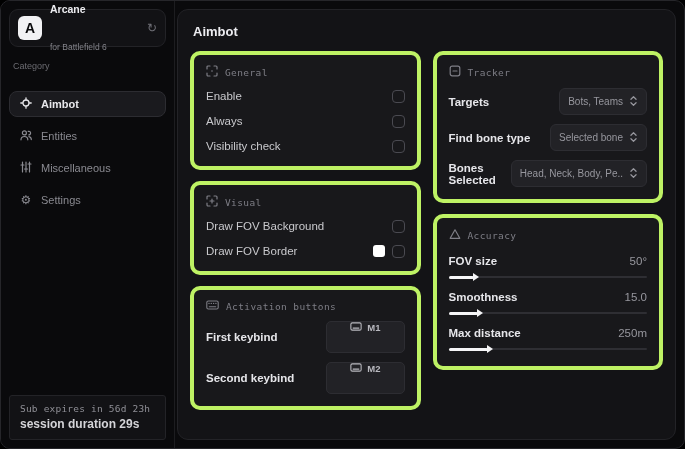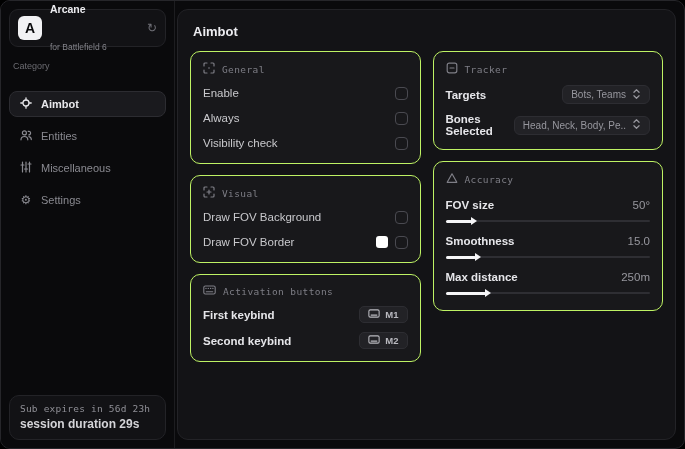--- a/index.html
+++ b/index.html
@@ -40,40 +40,40 @@
     color:#8a8a91; font-size:11px; border:1px solid transparent; cursor:pointer;
   }
   .nav-item.selected{
     background:#1a1a1e; border-color:#2c2c31; color:#e8e8ec; font-weight:bold;
   }
   .nav-item svg{ flex:0 0 auto; }
   .nav-gear{ font-size:12px; line-height:1; width:12px; text-align:center; }
 
   .side-spacer{ flex:1; }
   .sub-box{
-    background:#121215; border:1px solid #232327; border-radius:10px;
+    background:#121215; border:1px solid #232327; border-radius:3px;
     padding:7px 10px 8px 10px;
   }
   .sub-line1{ font-family:"DejaVu Sans Mono", monospace; font-size:9.5px; color:#8f8f96; letter-spacing:0.2px; }
   .sub-line2{ font-size:12px; font-weight:bold; color:#d4d4d8; margin-top:3px; }
 
   
   .main-wrap{ flex:1; padding:8px 8px 8px 2px; }
   .main-panel{
     width:100%; height:100%; background:#131316;
     border:1px solid #232327; border-radius:11px;
     padding:12px 12px; display:flex; flex-direction:column;
   }
   .page-title{ color:#ececf0; font-size:13px; font-weight:bold; margin:2px 0 12px 3px; }
 
   .columns{ display:flex; gap:12px; align-items:flex-start; }
   .col{ flex:1; display:flex; flex-direction:column; gap:11px; min-width:0; }
 
   .card{
-    background:#18181b; border:1px solid #bef264; border-radius:10px;
+    background:#18181b; border:4px solid #bef264; border-radius:10px;
     padding:10px 12px 12px 12px;
   }
   .card-header{
     display:flex; align-items:center; gap:7px;
     font-family:"DejaVu Sans Mono", monospace; font-size:9.5px;
     color:#7e7e86; letter-spacing:0.4px; margin-bottom:4px;
   }
   .card-header svg{ flex:0 0 auto; }
 
   .row{
@@ -84,28 +84,28 @@
   .row-label.strong{ color:#e6e6ea; font-weight:bold; font-size:11.5px; }
   .row-controls{ display:flex; align-items:center; gap:7px; }
 
   .checkbox{
     width:13px; height:13px; border:1.5px solid #4a4a51; border-radius:4px;
     background:transparent; cursor:pointer;
   }
   .swatch{ width:12px; height:12px; border-radius:3px; cursor:pointer; }
 
   .key-pill{
-    display:flex; align-items:center; gap:5px; height:17px; padding:0 8px;
+    display:flex; align-items:flex-start; gap:5px; height:32px; padding:0 23px;
     background:#222226; border:1px solid #2d2d32; border-radius:5px;
     color:#b9b9bf; font-size:9.5px; font-weight:bold; cursor:pointer;
   }
   .key-pill svg{ flex:0 0 auto; }
 
   .select-pill{
-    display:flex; align-items:center; gap:6px; height:19px; padding:0 8px;
+    display:flex; align-items:center; gap:6px; height:27px; padding:0 8px;
     background:#222226; border:1px solid #2d2d32; border-radius:6px;
     color:#97979e; font-size:10px; cursor:pointer; white-space:nowrap;
   }
 
   
   .slider-group{ margin-top:13px; }
   .slider-head{ display:flex; justify-content:space-between; align-items:center; }
   .slider-value{ color:#97979e; font-size:11.5px; }
   .slider-track{
     position:relative; height:2px; background:#2e2e33; border-radius:2px;
@@ -271,20 +271,29 @@
             <div class="row">
               <span class="row-label strong">Targets</span>
               <span class="select-pill">
                 <span>Bots, Teams</span>
                 <span><svg width="9" height="12" viewBox="0 0 10 14" fill="none" stroke="currentColor" stroke-width="1.4" stroke-linecap="round" stroke-linejoin="round">
                       <path d="M2 5l3-3 3 3M2 9l3 3 3-3"></path>
                     </svg></span>
               </span>
             </div>
             <div class="row">
+              <span class="row-label strong">Find bone type</span>
+              <span class="select-pill">
+                <span>Selected bone</span>
+                <span><svg width="9" height="12" viewBox="0 0 10 14" fill="none" stroke="currentColor" stroke-width="1.4" stroke-linecap="round" stroke-linejoin="round">
+                      <path d="M2 5l3-3 3 3M2 9l3 3 3-3"></path>
+                    </svg></span>
+              </span>
+            </div>
+            <div class="row">
               <span class="row-label strong">Bones Selected</span>
               <span class="select-pill">
                 <span>Head, Neck, Body, Pe..</span>
                 <span><svg width="9" height="12" viewBox="0 0 10 14" fill="none" stroke="currentColor" stroke-width="1.4" stroke-linecap="round" stroke-linejoin="round">
                       <path d="M2 5l3-3 3 3M2 9l3 3 3-3"></path>
                     </svg></span>
               </span>
             </div>
           </div>
 

